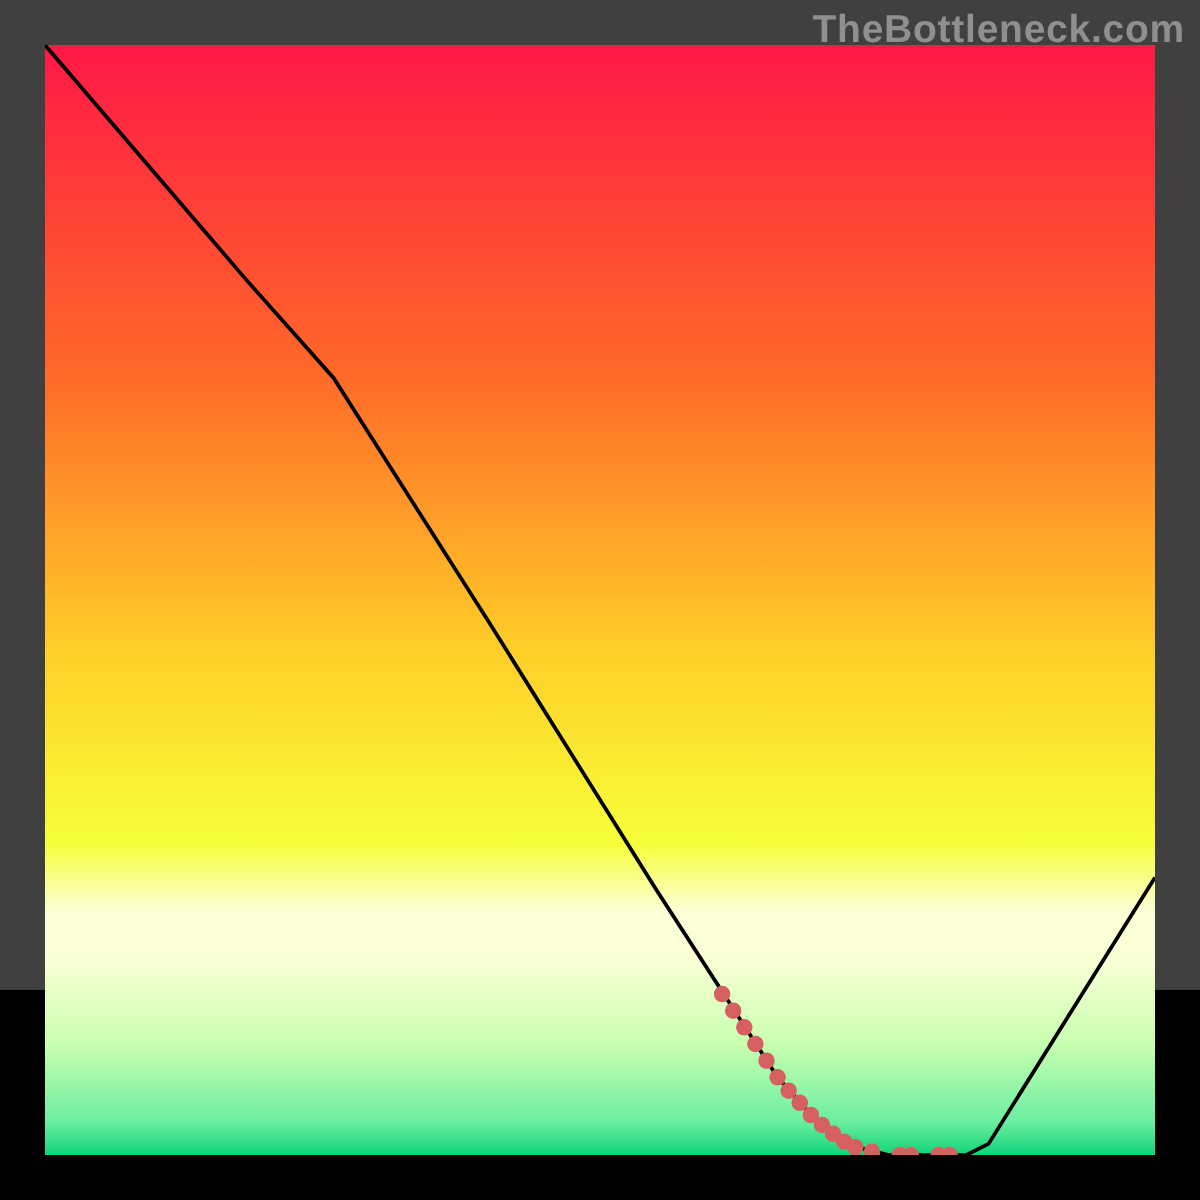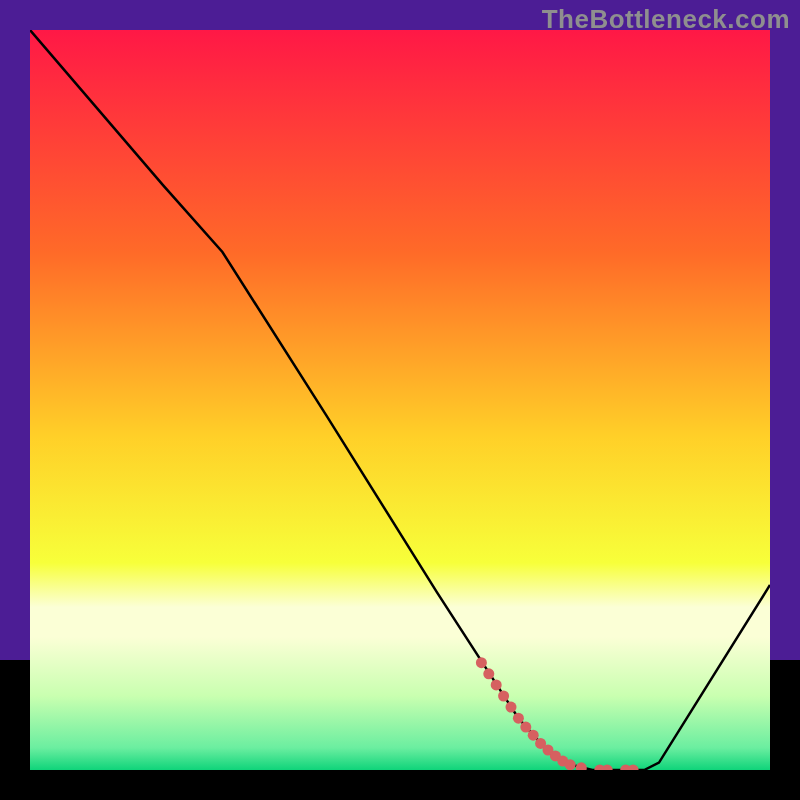--- a/index.html
+++ b/index.html
@@ -8,21 +8,21 @@
     width: 800px;
     height: 800px;
     background: #000;
     font-family: Arial, Helvetica, sans-serif;
     overflow: hidden;
   }
   .frame {
     position: relative;
     width: 800px;
     height: 660px;
-    background: #4c1d95;
+    background: #404040;
   }
   .watermark {
     position: absolute;
     top: 4px;
     right: 10px;
     color: #8f8f8f;
     font-size: 26px;
     font-weight: 600;
     letter-spacing: 0.5px;
     user-select: none;

